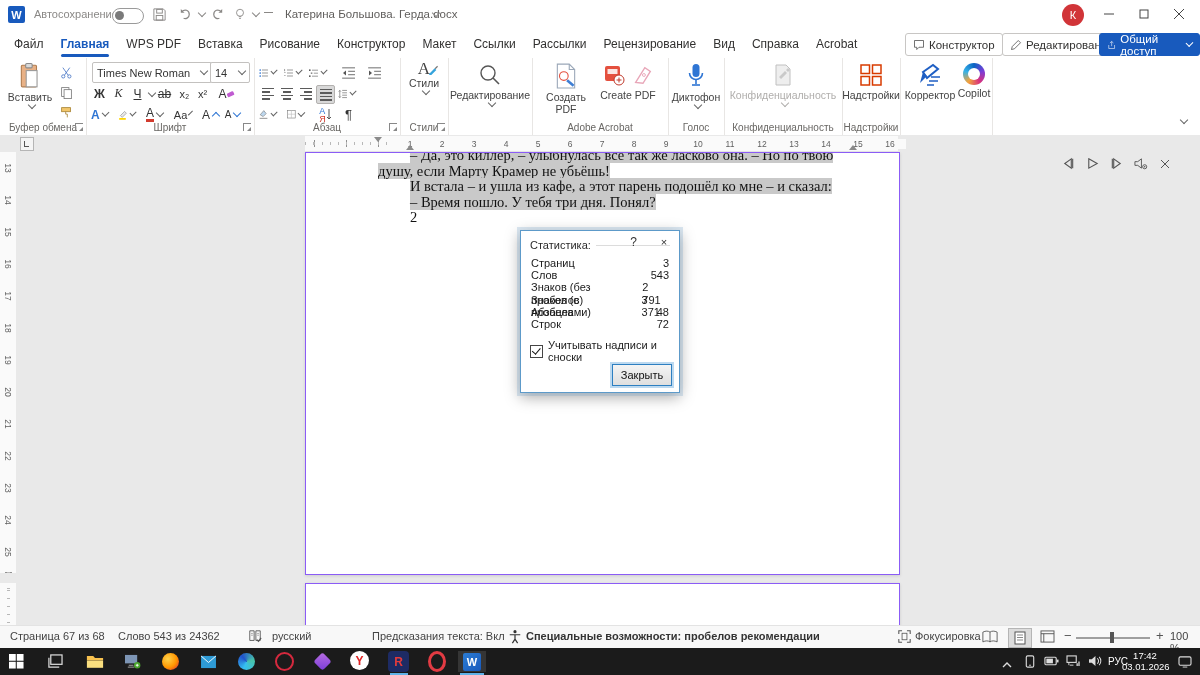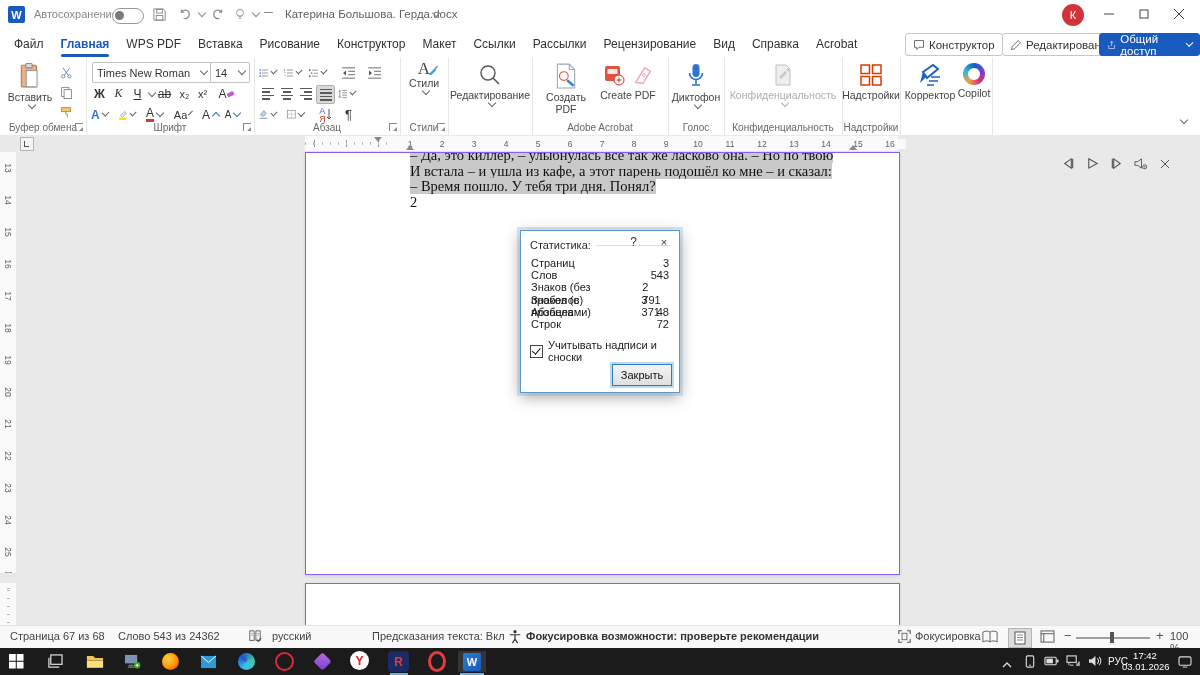--- a/index.html
+++ b/index.html
@@ -540,20 +540,21 @@
           <div>
             <span>25</span>
           </div>
         </div>
     </div>
     <div id="vruler2" class="ab"></div>
 
     <div class="page" style="top:17px;height:421px;">
       <div id="doctext">
         <div class="ind"><span class="sel-t">– Да, это киллер, – улыбнулась все так же ласково она. – Но по твою</span></div>
+        <div><span class="sel-t">душу, если Марту Крамер не убьёшь!</span></div>
         <div class="ind"><span class="sel-t">И встала – и ушла из кафе, а этот парень подошёл ко мне – и сказал:</span></div>
         <div class="ind"><span class="sel-t">– Время пошло. У тебя три дня. Понял?</span></div>
         <div class="ind"><span>2</span></div>
       </div>
     </div>
 
     <div class="page" style="top:448px;height:60px;"></div>
 
     <div id="readaloud">
       <span class="ra">
@@ -634,21 +635,21 @@
           <path d="M2 2h5v11H2zM9 2h5v11H9z" fill="none" stroke="#555"></path>
           <path d="M3.5 5h2M3.5 7h2M10.5 5h2M10.5 7h2" stroke="#999"></path>
           <path d="M10 12l2 2 3-4" fill="none" stroke="#555" stroke-width="1.4"></path>
         </svg></span>
     <span class="sb" style="left:272px;">русский</span>
     <span class="sb" style="left:372px;">Предсказания текста: Вкл</span>
     <span class="sb" style="left:508px;top:3px;"><svg width="14" height="15" viewBox="0 0 16 17">
           <circle cx="8" cy="3" r="1.8" fill="#333"></circle>
           <path d="M2 6.5h12M8 6.5v5M8 11.5 5 16M8 11.5l3 4.5" fill="none" stroke="#333" stroke-width="1.4"></path>
         </svg></span>
-    <span class="sb" style="left:526px;font-weight:bold;color:#333;">Фокусировка возможности: проверьте рекомендации</span>
+    <span class="sb" style="left:526px;font-weight:bold;color:#333;">Специальные возможности: пробелов рекомендации</span>
     <span class="sb" style="left:898px;top:4px;"><svg width="13" height="13" viewBox="0 0 16 16">
           <path d="M1 5V1h4M11 1h4v4M15 11v4h-4M5 15H1v-4" fill="none" stroke="#555" stroke-width="1.3"></path>
           <rect x="5" y="4" width="6" height="8" fill="none" stroke="#555"></rect>
         </svg></span>
     <span class="sb" style="left:915px;">Фокусировка</span>
     <span class="sb" style="left:982px;top:4px;"><svg width="16" height="14" viewBox="0 0 18 15">
           <path d="M1 2c3-1.5 6-1.5 8 0 2-1.5 5-1.5 8 0v11c-3-1.5-6-1.5-8 0-2-1.5-5-1.5-8 0z" fill="none" stroke="#555"></path>
           <line x1="9" y1="2" x2="9" y2="13" stroke="#555"></line>
         </svg></span>
     <span class="sb" style="left:1008px;top:2px;width:22px;height:18px;background:#dcdcdc;border:1px solid #b5b5b5;display:flex;align-items:center;justify-content:center;">

